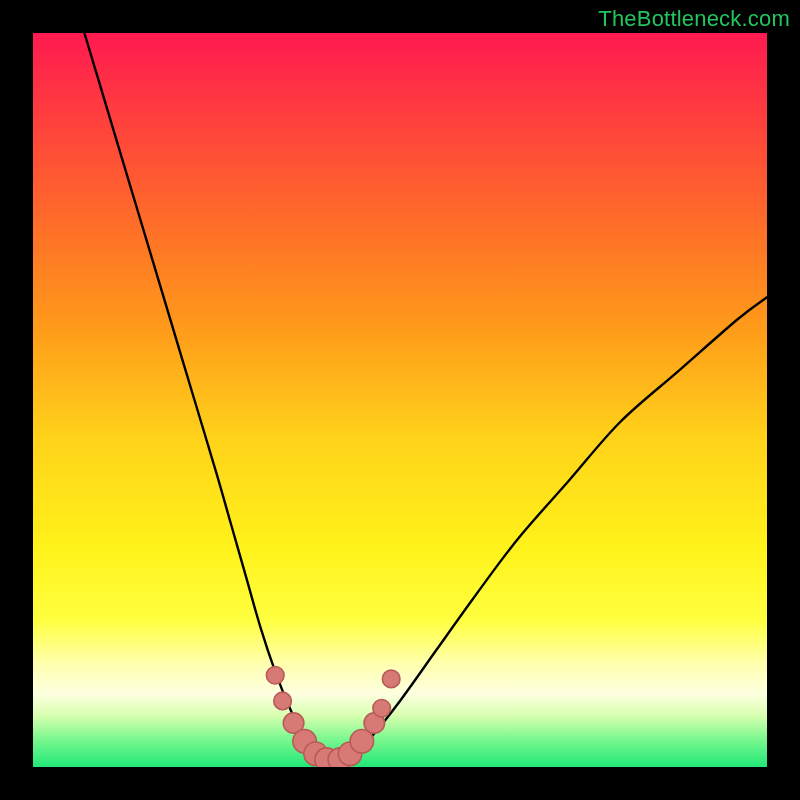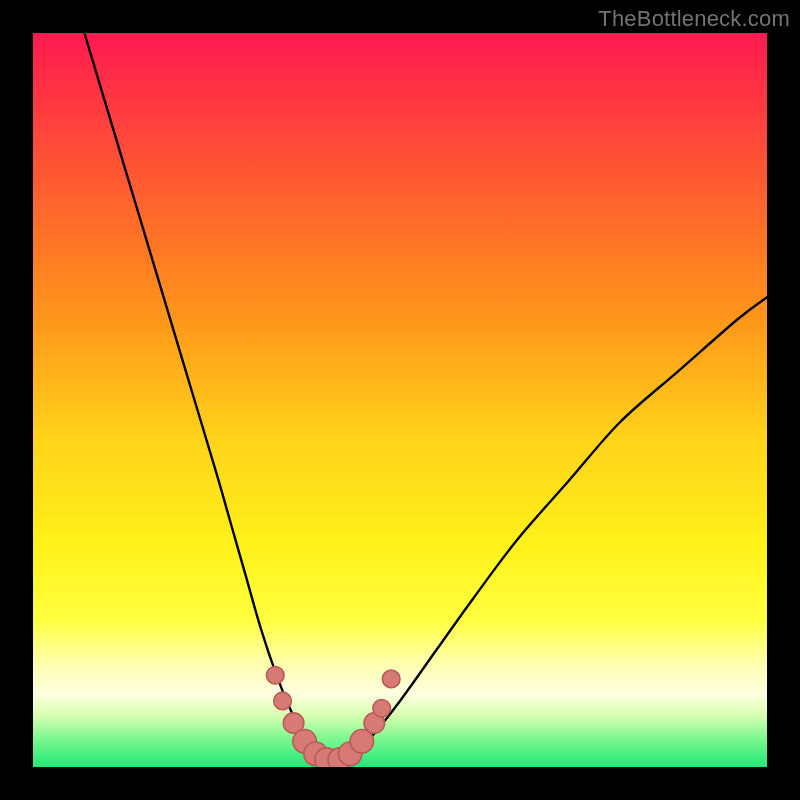--- a/index.html
+++ b/index.html
@@ -23,21 +23,21 @@
     position: absolute;
     left: 33px;
     top: 33px;
     width: 734px;
     height: 734px;
   }
   .watermark {
     position: absolute;
     top: 6px;
     right: 10px;
-    color: #737373;
+    color: #22c55e;
     font-size: 22px;
     font-weight: 500;
     letter-spacing: 0.2px;
   }
 </style>
 </head>
 <body>
 
 <div class="frame">
   <div class="plot-area">

